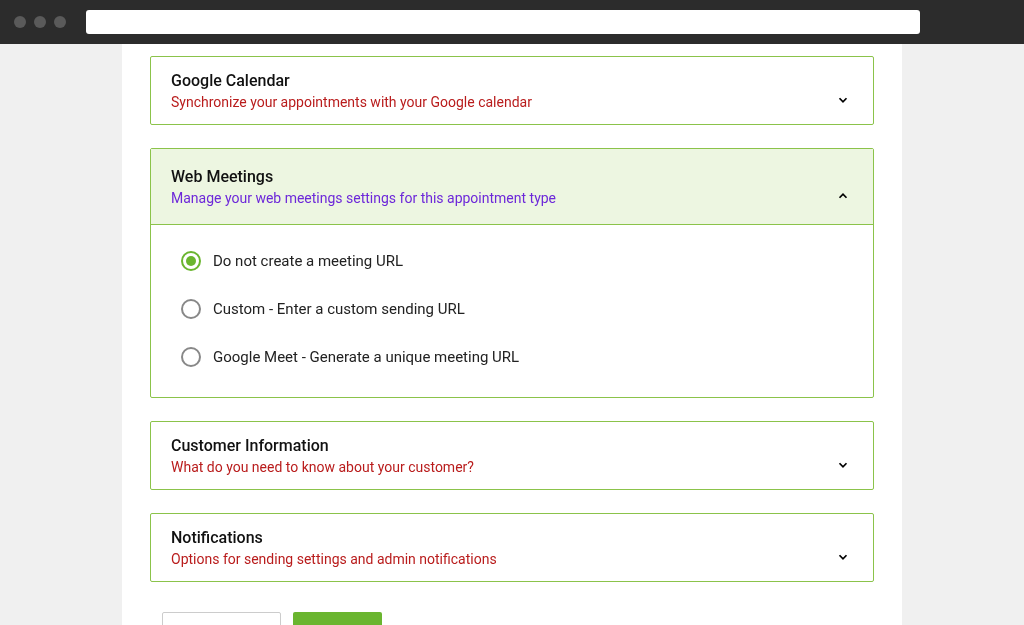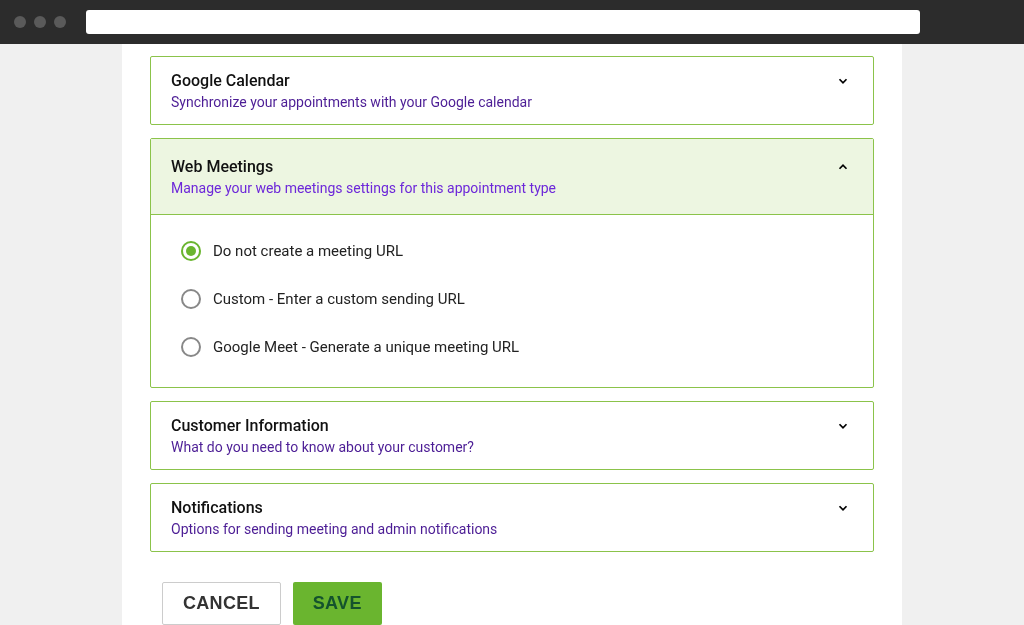--- a/index.html
+++ b/index.html
@@ -41,41 +41,41 @@
       justify-content: center;
     }
     .content-wrap {
       background: #fff;
       width: 780px;
       padding: 0 28px 30px 28px;
     }
     .panel {
       border: 1px solid #8bc34a;
       border-radius: 2px;
-      margin-top: 13px;
+      margin-top: 23px;
       background: #fff;
     }
     .panel:first-child { margin-top: 12px; }
     .panel-header {
       display: flex;
-      align-items: flex-start;
+      align-items: flex-end;
       justify-content: space-between;
       padding: 14px 20px;
       cursor: pointer;
     }
     .panel-titles { flex: 1; }
     .panel-title {
       font-size: 16px;
       font-weight: 500;
       color: #111;
       margin-bottom: 4px;
     }
     .panel-sub {
       font-size: 14px;
-      color: #4c1d95;
+      color: #b91c1c;
     }
     .panel.expanded {
       border-color: #8bc34a;
     }
     .panel.expanded .panel-header {
       background: #edf6e1;
       border-bottom: 1px solid #8bc34a;
       padding: 18px 20px;
     }
     .panel.expanded .panel-sub {
@@ -220,21 +220,21 @@
               <polyline points="6 9 12 15 18 9"></polyline>
             </svg>
         </div>
       </div>
     </div>
 
     <div class="panel">
       <div class="panel-header">
         <div class="panel-titles">
           <div class="panel-title">Notifications</div>
-          <div class="panel-sub">Options for sending meeting and admin notifications</div>
+          <div class="panel-sub">Options for sending settings and admin notifications</div>
         </div>
         <div class="chevron">
           <svg viewBox="0 0 24 24" fill="none" stroke="#000" stroke-width="3">
               <polyline points="6 9 12 15 18 9"></polyline>
             </svg>
         </div>
       </div>
     </div>
 
     <div class="actions">

